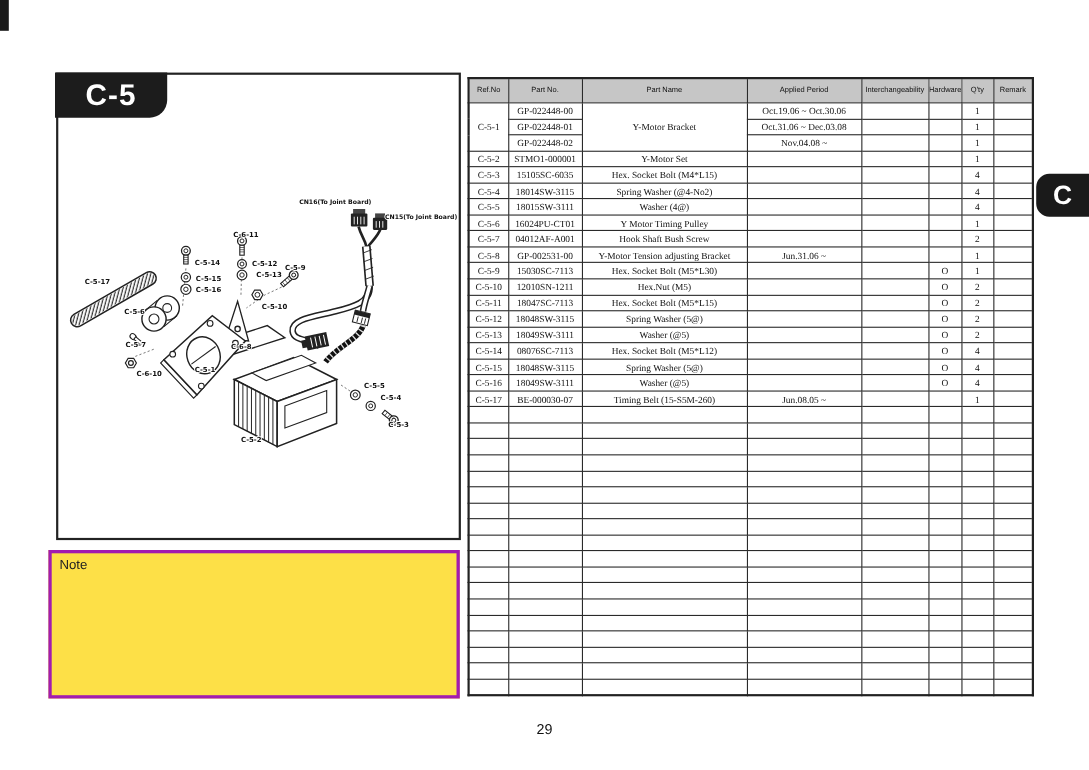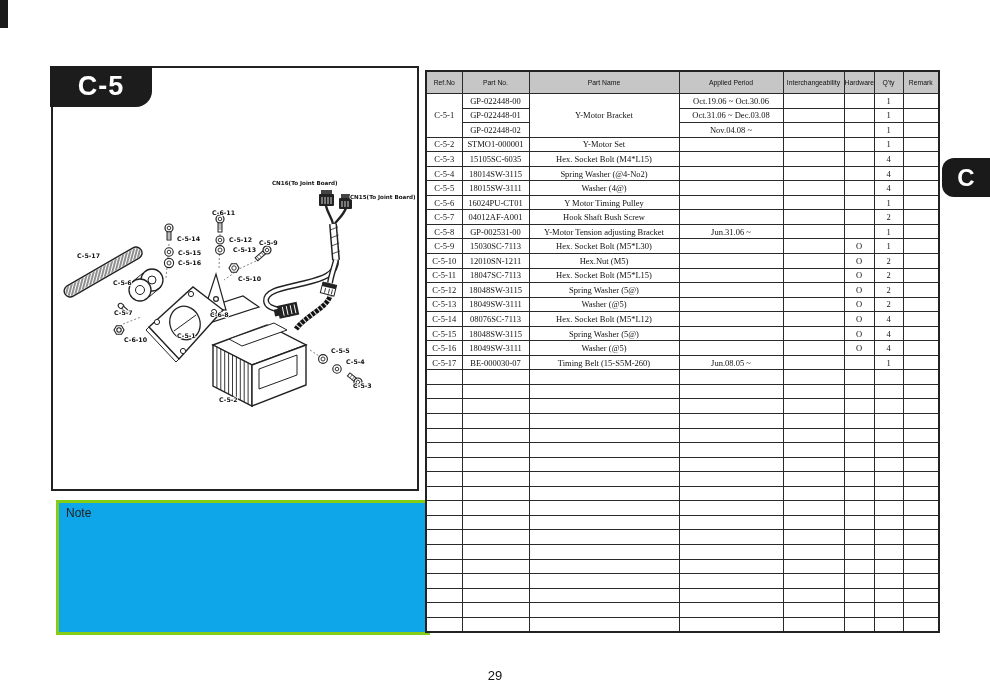--- a/index.html
+++ b/index.html
@@ -11,39 +11,39 @@
   .diagram-frame{position:absolute;left:51px;top:66px;width:364px;height:421px;
                  border:2px solid #222;background:#fff;}
   .c5-box{position:absolute;left:50px;top:66px;width:102px;height:41px;background:#1c1c1c;
           border-radius:0 0 16px 0;color:#fff;display:flex;align-items:center;justify-content:center;
           font-weight:bold;font-size:27px;letter-spacing:1px;z-index:3;}
   .diagram-frame svg{position:absolute;left:0;top:0;}
   .dlabel{font:bold 6.3px "DejaVu Sans",sans-serif;fill:#111;paint-order:stroke;stroke:#fff;stroke-width:1.6px;}
   .dlabel.small{font-size:5.6px;}
 
   
-  .note-box{position:absolute;left:56px;top:500px;width:368px;height:129px;border:3px solid #84cc16;background:#0ea5e9;}
+  .note-box{position:absolute;left:44px;top:500px;width:368px;height:129px;border:3px solid #a21caf;background:#fde047;}
   .note-label{font-size:12px;color:#222;padding:3px 0 0 7px;}
 
   
   .table-wrap{position:absolute;left:425px;top:70px;}
   table.parts{border-collapse:collapse;table-layout:fixed;width:513px;border:2px solid #222;background:#fff;}
   table.parts th{background:#c6c6c6;border:1px solid #2a2a2a;font:6.8px "Liberation Sans",sans-serif;
                  font-weight:normal;color:#111;height:21px;padding:0;overflow:hidden;white-space:nowrap;text-align:center;}
   table.parts td{border:1px solid #2a2a2a;font:8.5px "Liberation Serif",serif;color:#111;
                  padding:0;text-align:center;overflow:hidden;white-space:nowrap;vertical-align:middle;}
   table.parts tbody tr{height:14.55px;}
   td.c2{text-align:left;padding-left:3px;margin-left:28px;}
   td.c3{text-align:left;padding-left:5px;font-size:8px;white-space:pre;}
 
   
   .c-tab{position:absolute;left:942px;top:158px;width:48px;height:39px;background:#1a1a1a;
          border-radius:12px 0 0 12px;color:#fff;display:flex;align-items:center;justify-content:center;
          font-weight:bold;font-size:24px;}
-  .page-num{position:absolute;left:0;top:655px;width:990px;text-align:center;font-size:13px;color:#111;margin-top:13px;}
+  .page-num{position:absolute;left:0;top:655px;width:990px;text-align:center;font-size:13px;color:#111;}
 </style>
 </head>
 <body>
 
 <div class="page">
 
   <div class="corner-bar"></div>
 
   <div class="diagram-frame">
     <svg width="364" height="421" viewBox="0 0 364 421" xmlns="http://www.w3.org/2000/svg">

